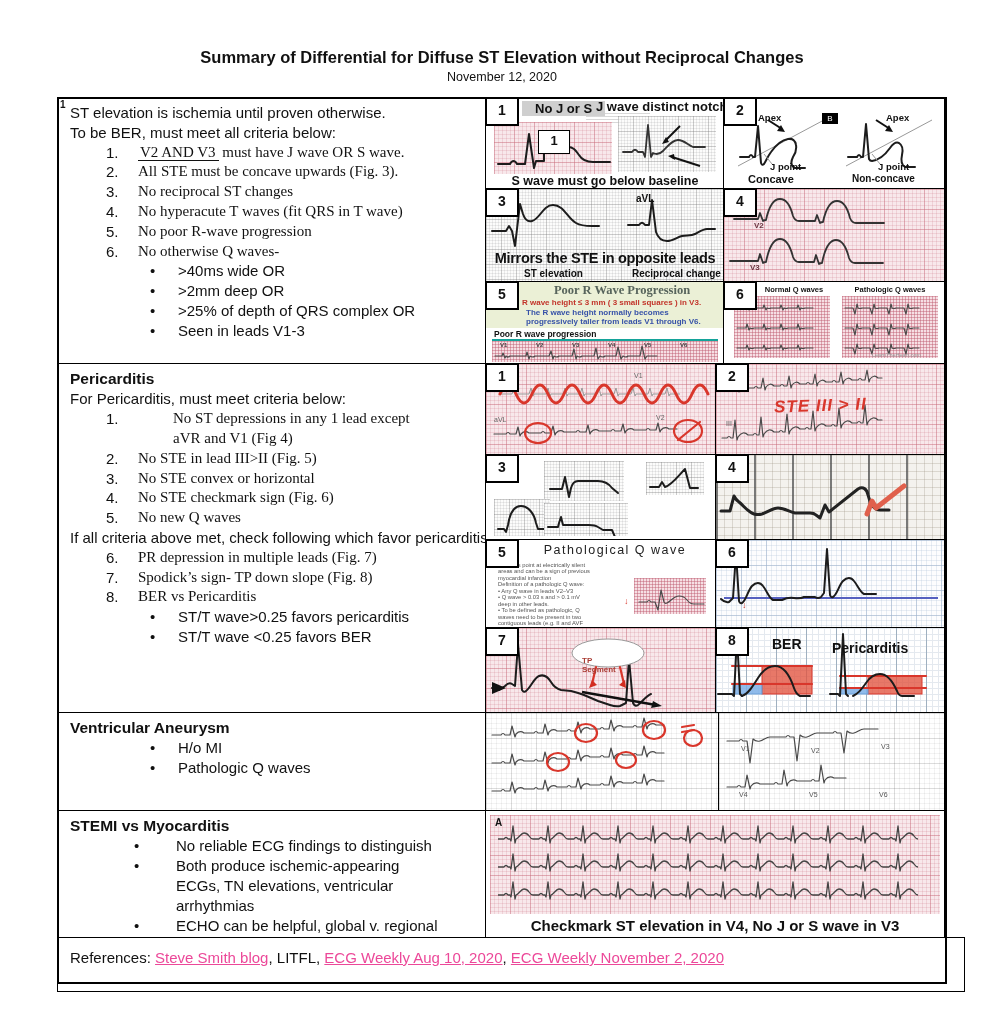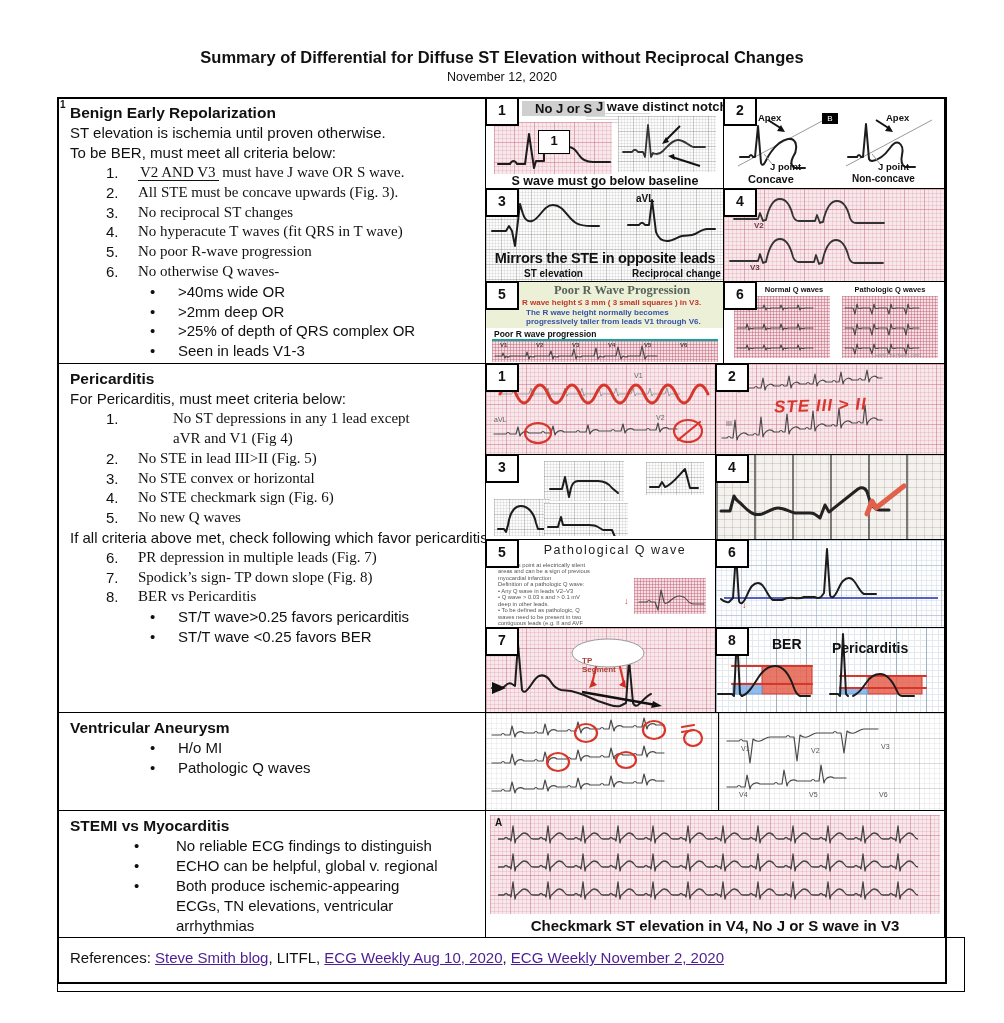--- a/index.html
+++ b/index.html
@@ -76,36 +76,35 @@
   .red2{fill:none;stroke:#d9362b;stroke-width:2.2;stroke-linecap:round;}
   .redc{fill:none;stroke:#d9362b;stroke-width:2.2;}
   .redck{fill:none;stroke:#e0604c;stroke-width:5;stroke-linecap:round;stroke-linejoin:round;}
   .redf{fill:rgba(226,82,62,.78);stroke:#d9362b;stroke-width:1;}
   .bluef{fill:rgba(125,175,230,.85);stroke:#6a9fd8;stroke-width:1;}
   .blue2{stroke:#5560c0;stroke-width:1.8;}
   .gl{stroke:#999;stroke-width:1;}
   .arr{stroke:#111;stroke-width:2;}
   .ibox{position:absolute;left:44px;top:8px;width:30px;height:22px;background:#fff;border:1.5px solid #000;font-size:13px;font-weight:700;text-align:center;line-height:20px;}
   .ftex{position:absolute;background:repeating-linear-gradient(#b9b9b9 0 1px,transparent 1px 3px);opacity:.55;}
-  .lnk{color:#4c1d95;text-decoration:underline;cursor:pointer;}
+  .lnk{color:#ec4899;text-decoration:underline;cursor:pointer;}
   .refs{font-size:15px;padding-top:10px;}
   .tealrule{position:absolute;background:#14a39a;height:2px;}
 </style>
 </head>
 <body>
 
 <div>
 
   <div class="title">Summary of Differential for Diffuse ST Elevation without Reciprocal Changes</div>
   <div class="date">November 12, 2020</div>
   <div class="frame"></div>
 
   <div class="cell" style="left:57px;top:97px;width:428px;height:266px">
     <span class="sup">1</span>
-    <div class="h">Benign Early Repolarization</div>
     <div>ST elevation is ischemia until proven otherwise.</div>
     <div>To be BER, must meet all criteria below:</div>
     <div class="li">
         <span class="n">1.</span>
         <span class="t"><span class="us">V2 AND V3</span><span> must have J wave OR S wave.</span></span>
       </div>
     <div class="li">
         <span class="n">2.</span>
         <span class="t">All STE must be concave upwards (Fig. 3).</span>
       </div>
@@ -455,24 +454,24 @@
     <span class="lbl" style="left:90px;top:78px;font-size:7px;color:#555">V5</span>
     <span class="lbl" style="left:160px;top:78px;font-size:7px;color:#555">V6</span>
   </div>
 
   <div class="cell" style="left:57px;top:810px;width:428px;height:127px">
     <div class="h">STEMI vs Myocarditis</div>
     <div class="lb-s">
         <span class="t">No reliable ECG findings to distinguish</span>
       </div>
     <div class="lb-s">
+        <span class="t w240">Both produce ischemic-appearing ECGs, TN elevations, ventricular arrhythmias</span>
+      </div>
+    <div class="lb-s">
         <span class="t">ECHO can be helpful, global v. regional</span>
-      </div>
-    <div class="lb-s">
-        <span class="t w240">Both produce ischemic-appearing ECGs, TN elevations, ventricular arrhythmias</span>
       </div>
   </div>
 
   <div class="panel" style="left:485px;top:810px;width:458px;height:127px">
     <div class="pg" style="position:absolute;left:4px;top:4px;width:450px;height:99px">
       <svg width="450" height="99" viewBox="0 0 450 99">
         <defs>
           <path id="sb" d="M0,0 h6 q2,-3 4,0 h2 l1,2 l2,-15 l2,17 l1,-4 c3,-1 5,-6 8,-6 q3,0 5,3 q2,3 4,3" fill="none" stroke="#444" stroke-width="1.3" stroke-linejoin="round"></path>
           <g id="srow">
             <use href="#sb"></use>

